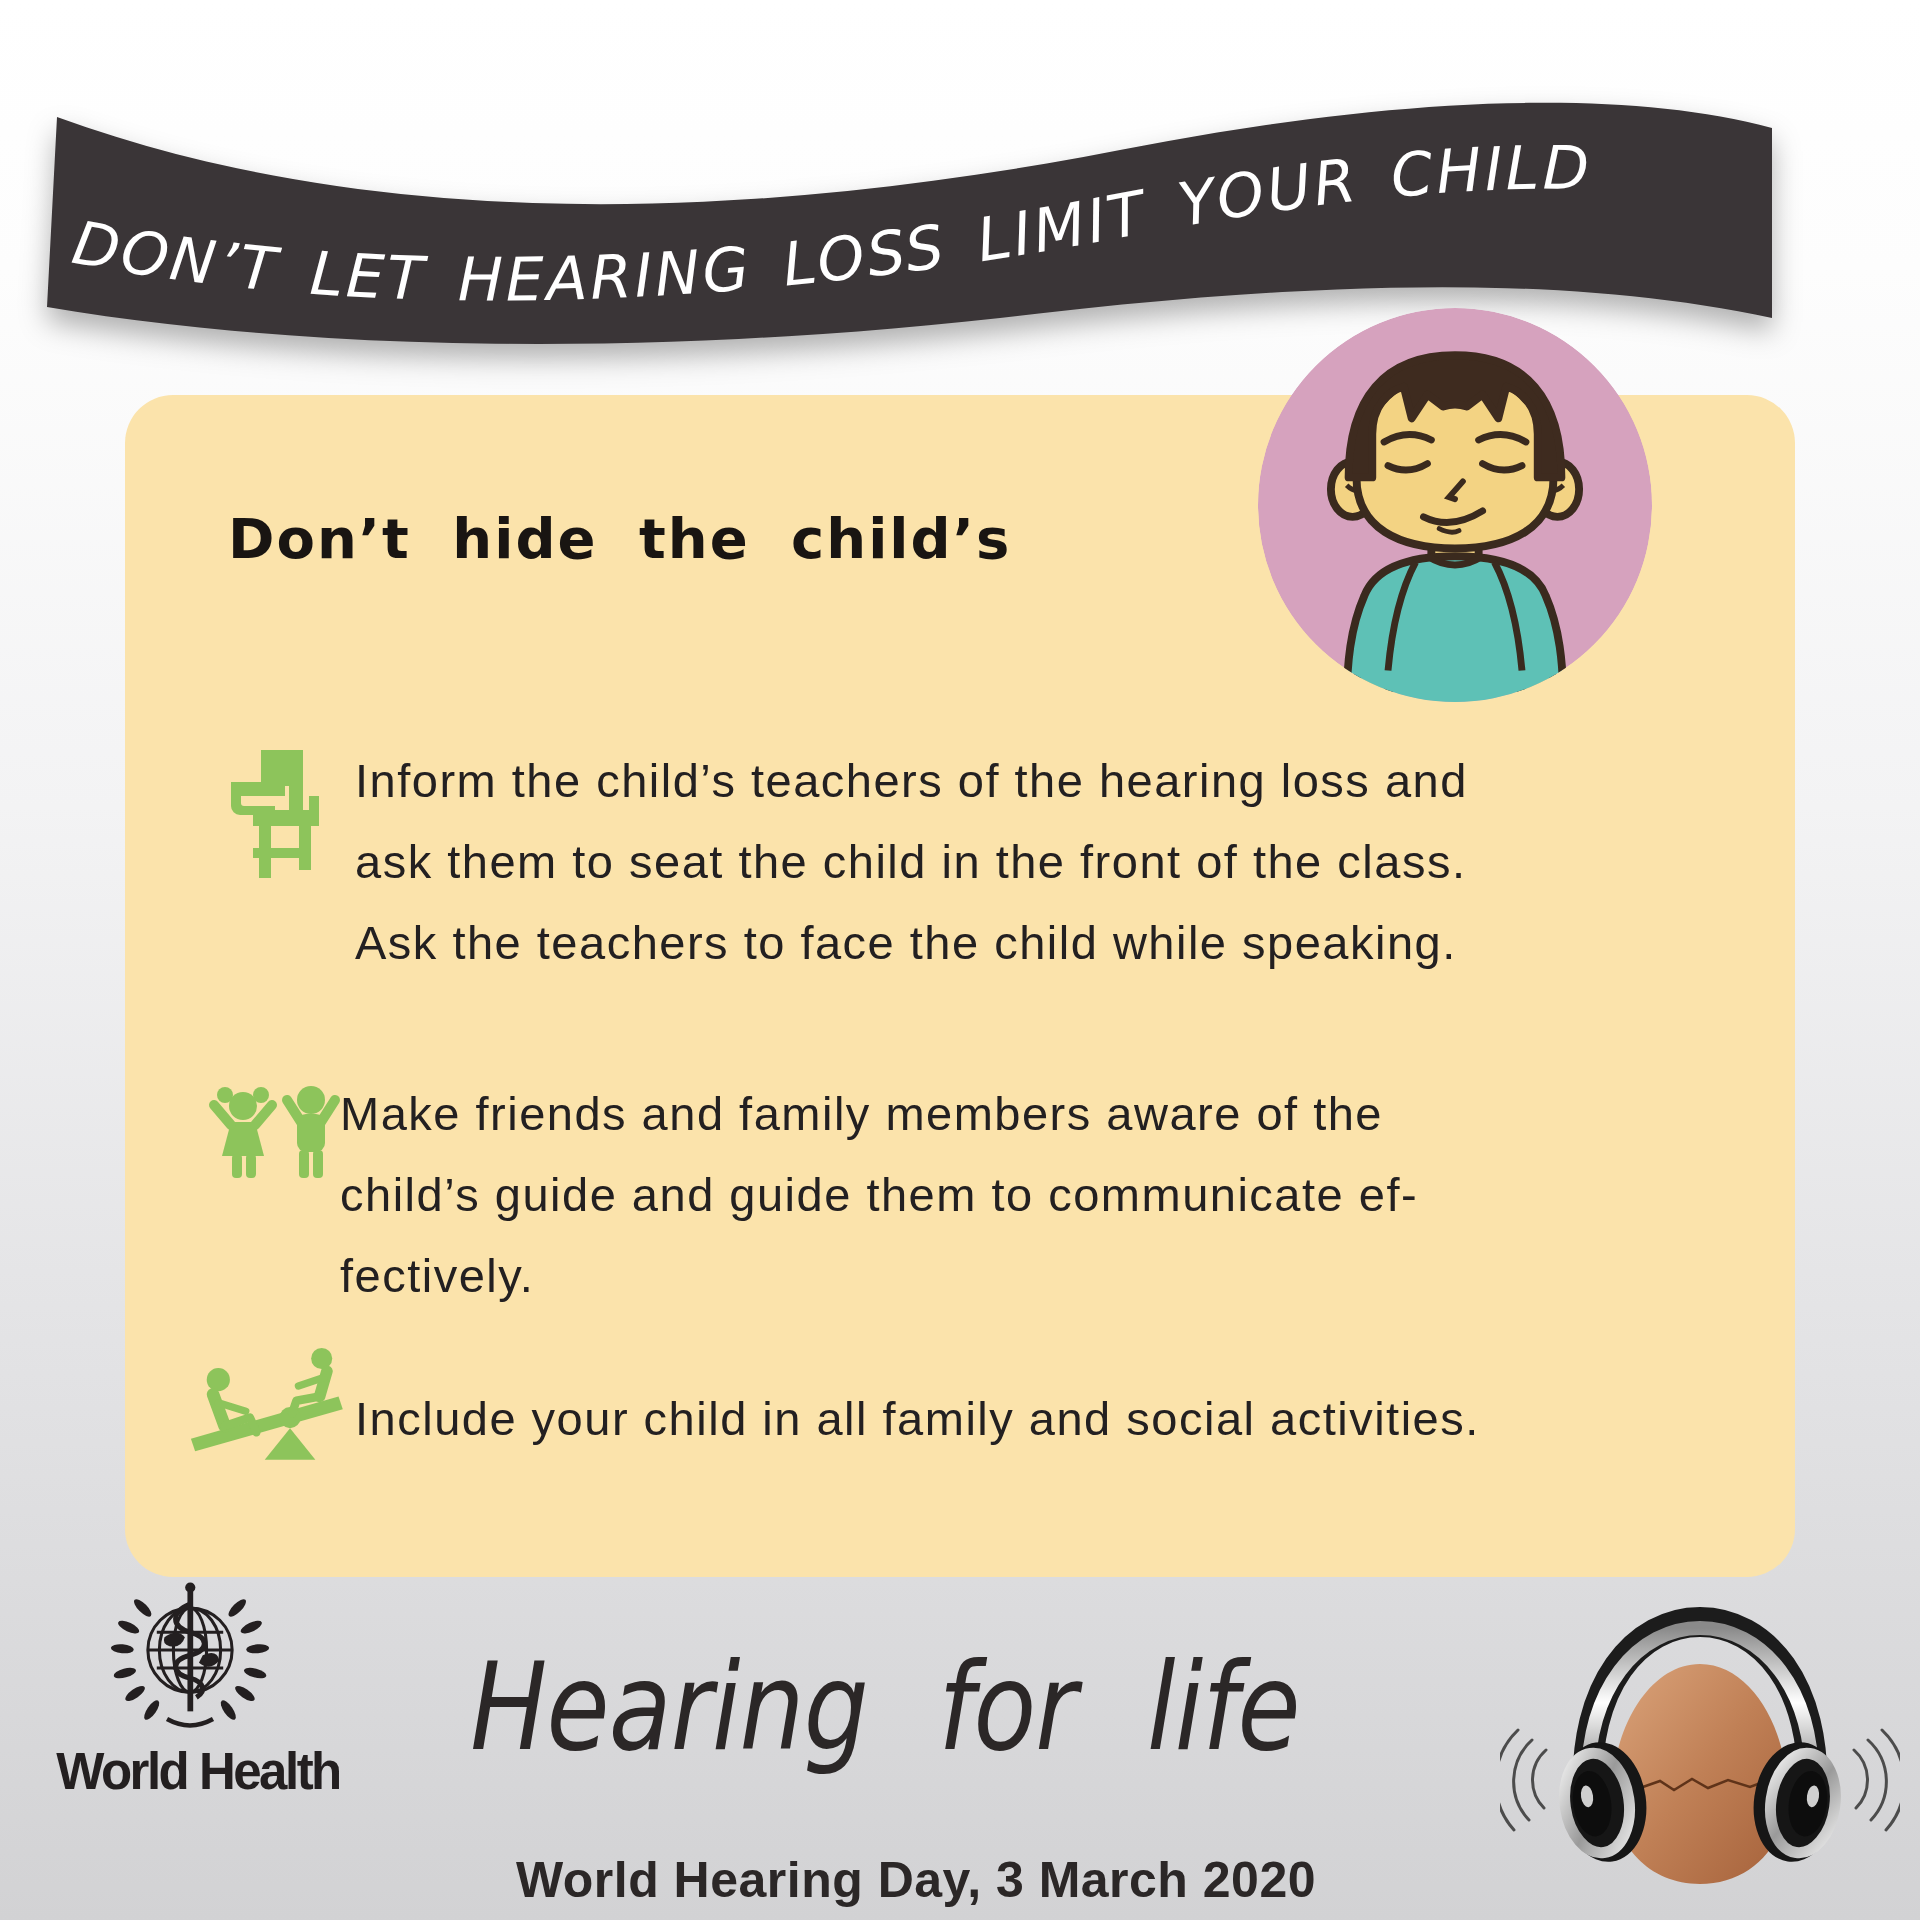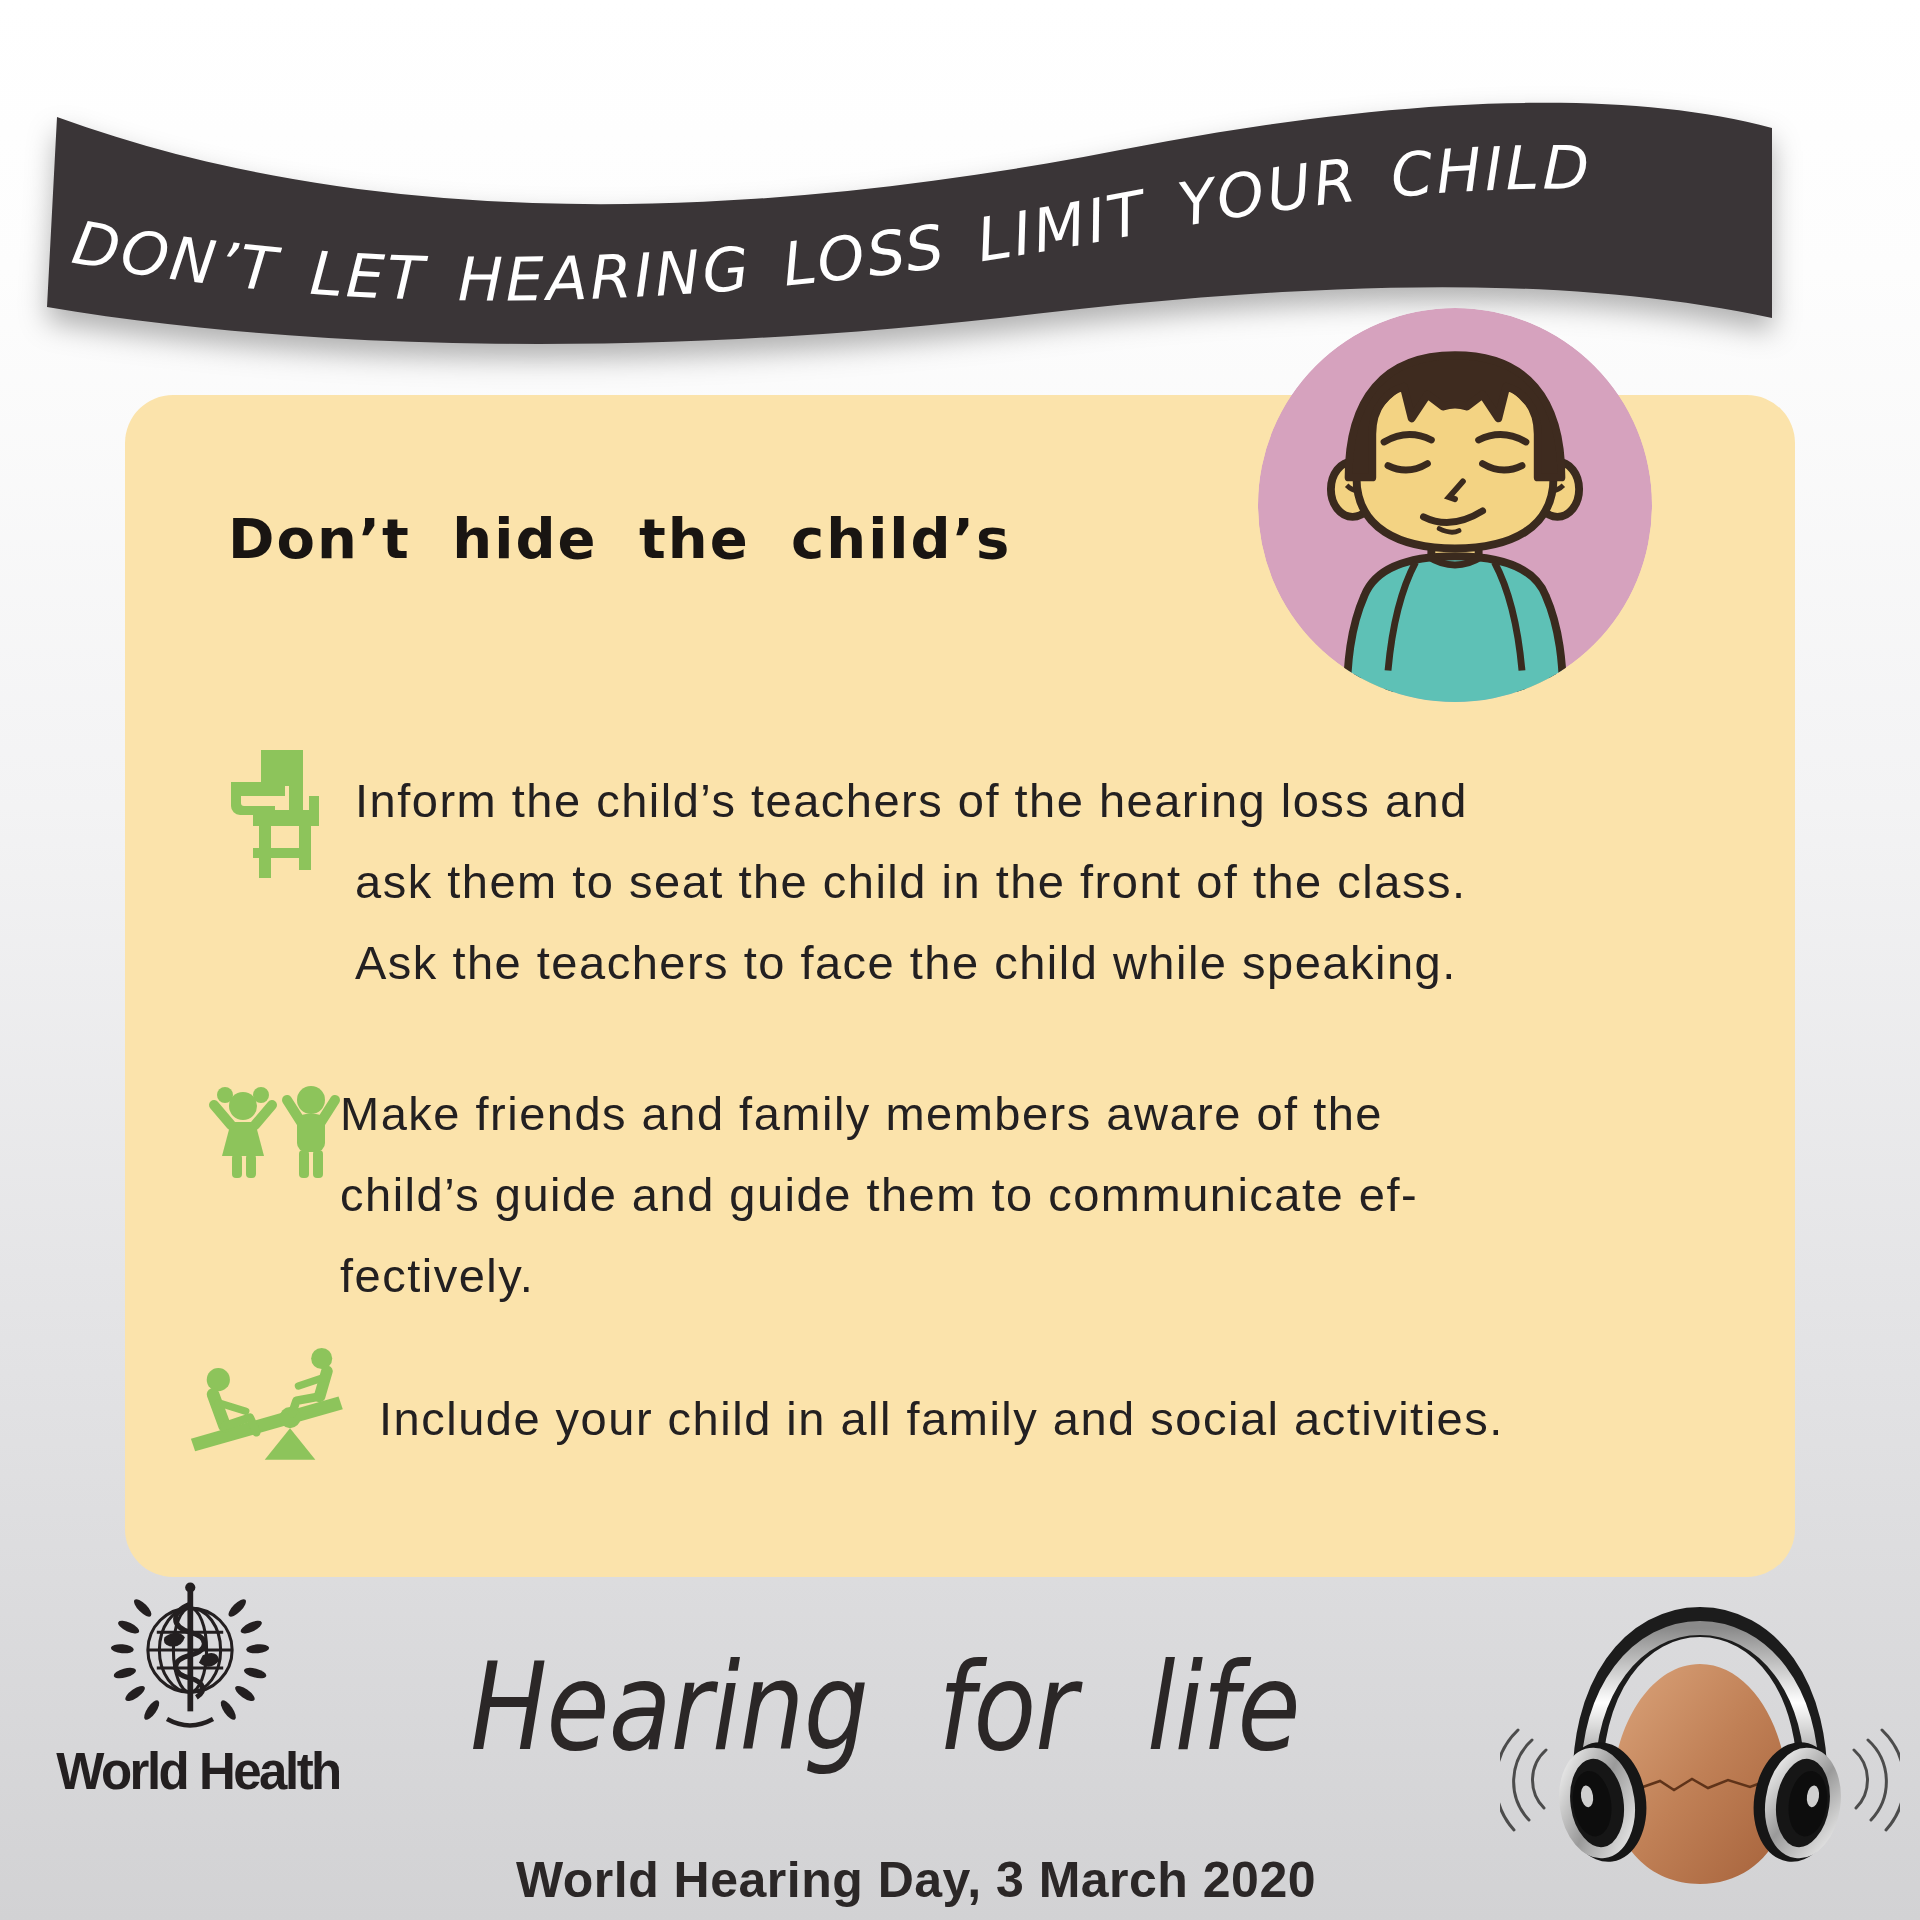--- a/index.html
+++ b/index.html
@@ -11,23 +11,23 @@
   .abs{position:absolute;}
   
   .banner-svg{left:0;top:0;filter:drop-shadow(0 14px 14px rgba(0,0,0,0.30));}
   .banner-text{font-family:"DejaVu Sans",sans-serif;font-style:italic;font-weight:500;
     font-size:60px;letter-spacing:3px;word-spacing:10px;fill:#ffffff;}
   
   .card{left:125px;top:395px;width:1670px;height:1182px;background:#fbe3ab;border-radius:48px;}
   .heading{left:228px;top:500px;font-family:"DejaVu Sans",sans-serif;
     font-weight:600;font-size:56px;line-height:78px;letter-spacing:2px;word-spacing:20px;color:#191512;}
   .bullet-text{font-size:47px;line-height:81px;letter-spacing:1.5px;color:#232021;}
-  .b1{left:355px;top:760px;width:1400px;}
+  .b1{left:355px;top:740px;width:1400px;}
   .b2{left:340px;top:1073px;width:1400px;}
-  .b3{left:355px;top:1378px;width:1400px;margin-left:24px;}
+  .b3{left:355px;top:1378px;width:1400px;}
   .icon1{left:222px;top:748px;}
   .icon2{left:203px;top:1083px;}
   .icon3{left:180px;top:1348px;}
   
   .who-emblem{left:100px;top:1576px;}
   .who-name{left:38px;top:1748px;width:320px;text-align:center;font-weight:bold;
     font-size:51px;line-height:47px;letter-spacing:-2.5px;color:#231f20;}
   .campaign{left:885px;top:1636px;transform:translateX(-50%) scaleX(0.84);
     font-family:"DejaVu Sans",sans-serif;font-style:italic;font-weight:500;
     font-size:122px;letter-spacing:-1px;word-spacing:46px;color:#2b2727;white-space:nowrap;}

